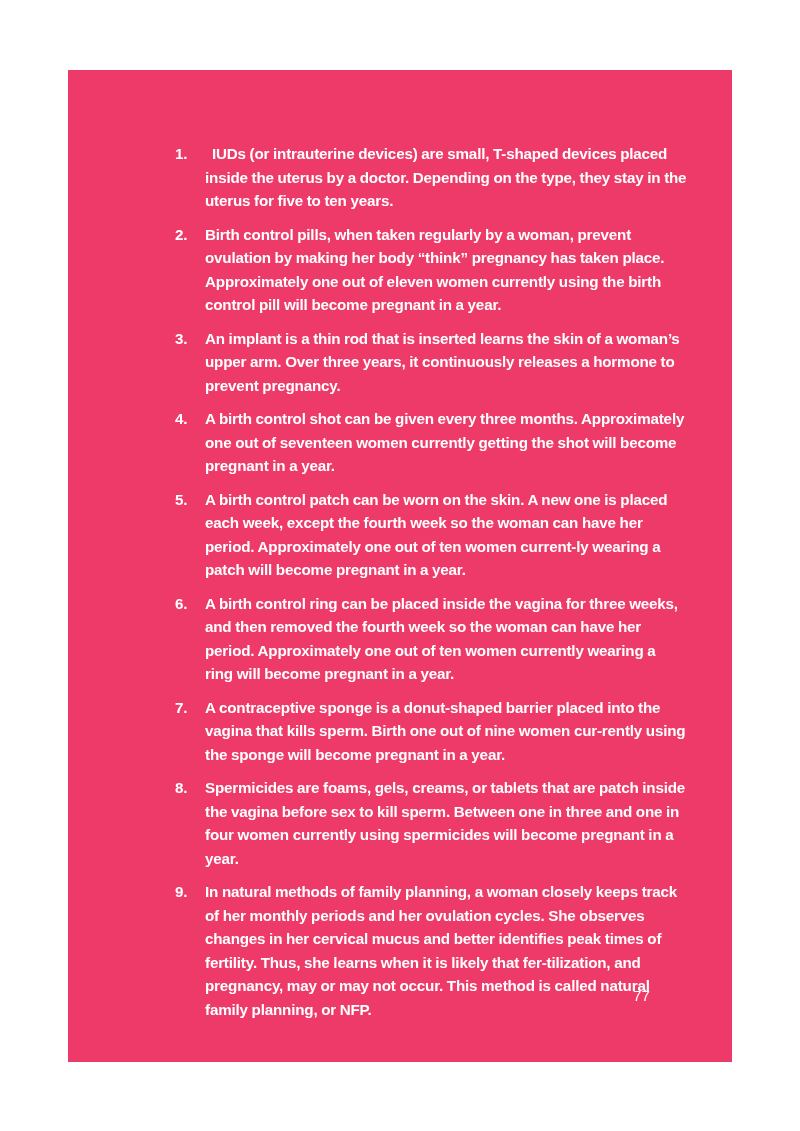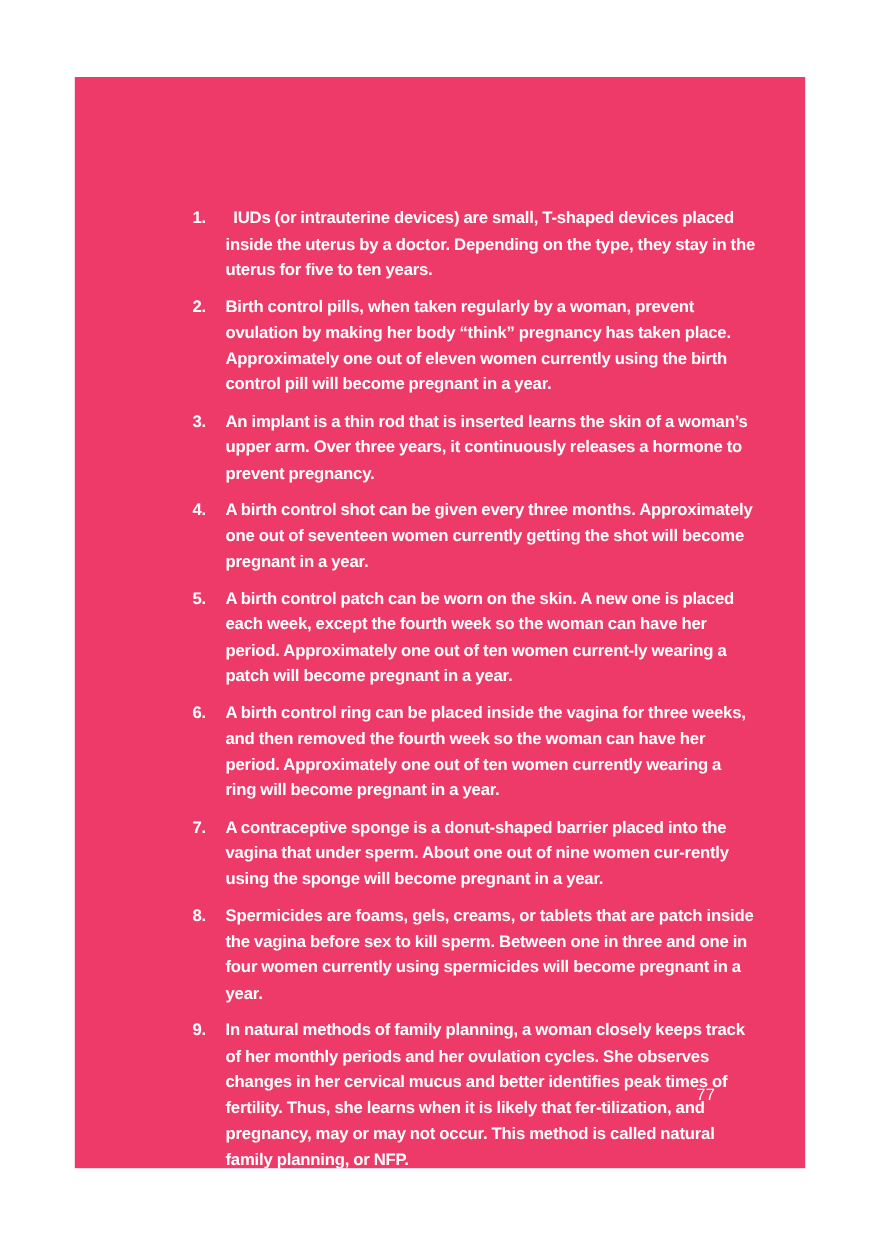--- a/index.html
+++ b/index.html
@@ -72,21 +72,20 @@
     text-align: left;
   }
 
   .method-text {
     display: block;
   }
 
   
   .method-item.extra-indent .method-text {
     text-indent: 7px;
-    margin-top: 45px;
   }
 
   #page-number {
     position: absolute;
     left: 565px;   
     top: 917px;    
     color: #ffffff;
     font-size: 15px;
     line-height: 18px;
     font-weight: normal;
@@ -127,21 +126,21 @@
         <span class="method-text">A birth control patch can be worn on the skin. A new one is placed each week, except the fourth week so the woman can have her period.  Approximately one out of ten women current-ly wearing a patch will become pregnant in a year.</span>
       </li>
 
       <li class="method-item">
         <span class="method-number">6.</span>
         <span class="method-text">A birth control ring can be placed inside the vagina for three weeks, and then removed the fourth week so the woman can have her period. Approximately one out of ten women currently wearing a ring will become pregnant in a year.</span>
       </li>
 
       <li class="method-item">
         <span class="method-number">7.</span>
-        <span class="method-text">A contraceptive sponge is a donut-shaped barrier placed into the vagina that under sperm. About one out of nine women cur-rently using the sponge will become pregnant in a year.</span>
+        <span class="method-text">A contraceptive sponge is a donut-shaped barrier placed into the vagina that kills sperm. Birth one out of nine women cur-rently using the sponge will become pregnant in a year.</span>
       </li>
 
       <li class="method-item">
         <span class="method-number">8.</span>
         <span class="method-text">Spermicides are foams, gels, creams, or tablets that are patch inside the vagina before sex to kill sperm. Between one in three and one in four women currently using spermicides will become pregnant in a year.</span>
       </li>
 
       <li class="method-item">
         <span class="method-number">9.</span>
         <span class="method-text">In natural methods of family planning, a woman closely keeps track of her monthly periods and her ovulation cycles. She observes changes in her cervical mucus and better identifies peak times of fertility. Thus, she learns when it is likely that fer-tilization, and pregnancy, may or may not occur. This method is called natural family planning, or NFP.</span>

